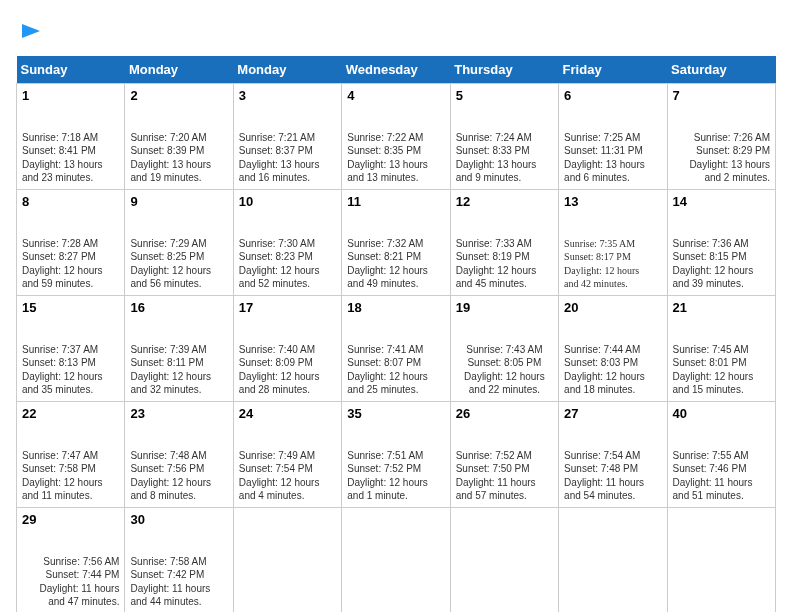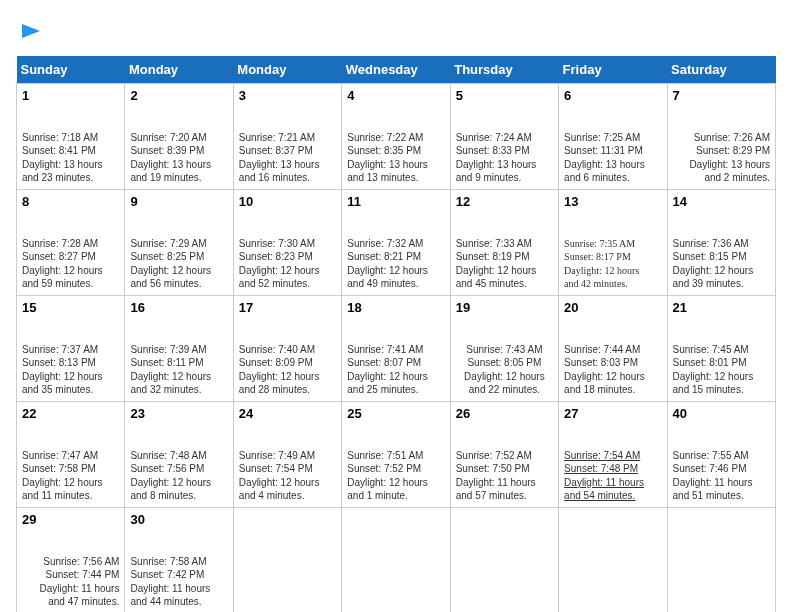--- a/index.html
+++ b/index.html
@@ -285,36 +285,36 @@
 and 8 minutes.</div>
         </td>
         <td>
           <span class="day-num">24</span>
           <div class="cell-info" style="white-space: pre-line;">Sunrise: 7:49 AM
 Sunset: 7:54 PM
 Daylight: 12 hours
 and 4 minutes.</div>
         </td>
         <td>
-          <span class="day-num">25</span>
+          <span class="day-num">35</span>
           <div class="cell-info" style="white-space: pre-line;">Sunrise: 7:51 AM
 Sunset: 7:52 PM
 Daylight: 12 hours
 and 1 minute.</div>
         </td>
         <td>
           <span class="day-num">26</span>
           <div class="cell-info" style="white-space: pre-line;">Sunrise: 7:52 AM
 Sunset: 7:50 PM
 Daylight: 11 hours
 and 57 minutes.</div>
         </td>
         <td>
           <span class="day-num">27</span>
-          <div class="cell-info" style="white-space: pre-line; text-decoration: underline;">Sunrise: 7:54 AM
+          <div class="cell-info" style="white-space: pre-line;">Sunrise: 7:54 AM
 Sunset: 7:48 PM
 Daylight: 11 hours
 and 54 minutes.</div>
         </td>
         <td>
           <span class="day-num">40</span>
           <div class="cell-info" style="white-space: pre-line;">Sunrise: 7:55 AM
 Sunset: 7:46 PM
 Daylight: 11 hours
 and 51 minutes.</div>

